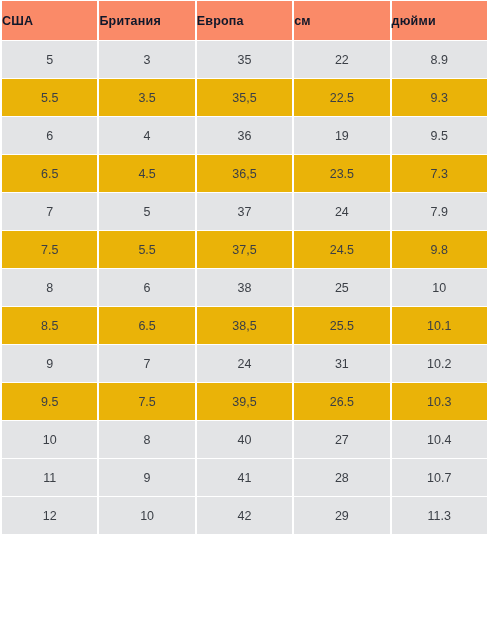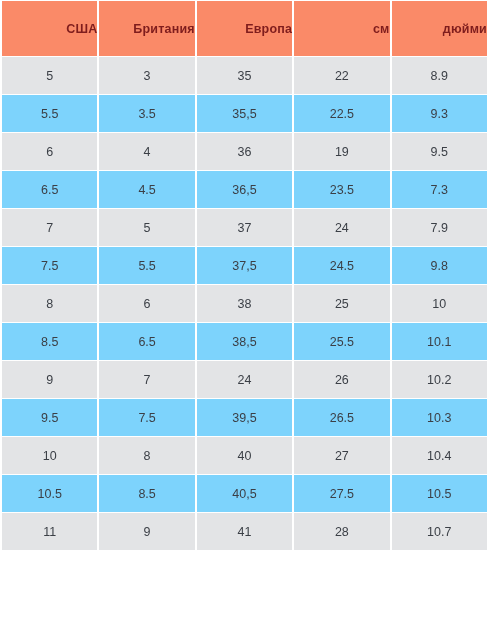--- a/index.html
+++ b/index.html
@@ -15,42 +15,42 @@
   }
   #size-table {
     width: 489px;
     border-collapse: separate;
     border-spacing: 2px 1px;
     table-layout: fixed;
   }
   #size-table col { width: 20%; }
   #size-table th {
     background: #FA8A68;
-    color: #7f1d1d;
+    color: #0f172a;
     font-size: 12.5px;
     font-weight: bold;
     letter-spacing: 0.2px;
-    height: 55px;
+    height: 39px;
     padding: 0;
-    text-align: right;
+    text-align: left;
     vertical-align: middle;
     border: 0;
   }
   #size-table td {
     color: #3b3f46;
     font-size: 12.5px;
     font-weight: normal;
     height: 37px;
     padding: 0;
     text-align: center;
     vertical-align: middle;
     border: 0;
   }
   tr.row-odd td  { background: #E3E4E6; }
-  tr.row-even td { background: #7dd3fc; }
+  tr.row-even td { background: #eab308; }
 </style>
 </head>
 <body>
 
 <table id="size-table">
   <colgroup>
     <col>
       <col>
       <col>
       <col>
@@ -119,45 +119,45 @@
         <td>8.5</td>
         <td>6.5</td>
         <td>38,5</td>
         <td>25.5</td>
         <td>10.1</td>
       </tr>
       <tr class="row-odd">
         <td>9</td>
         <td>7</td>
         <td>24</td>
-        <td>26</td>
+        <td>31</td>
         <td>10.2</td>
       </tr>
       <tr class="row-even">
         <td>9.5</td>
         <td>7.5</td>
         <td>39,5</td>
         <td>26.5</td>
         <td>10.3</td>
       </tr>
       <tr class="row-odd">
         <td>10</td>
         <td>8</td>
         <td>40</td>
         <td>27</td>
         <td>10.4</td>
       </tr>
-      <tr class="row-even">
-        <td>10.5</td>
-        <td>8.5</td>
-        <td>40,5</td>
-        <td>27.5</td>
-        <td>10.5</td>
-      </tr>
       <tr class="row-odd">
         <td>11</td>
         <td>9</td>
         <td>41</td>
         <td>28</td>
         <td>10.7</td>
       </tr>
+      <tr class="row-odd">
+        <td>12</td>
+        <td>10</td>
+        <td>42</td>
+        <td>29</td>
+        <td>11.3</td>
+      </tr>
     </tbody>
 </table>
 
 </body></html>

